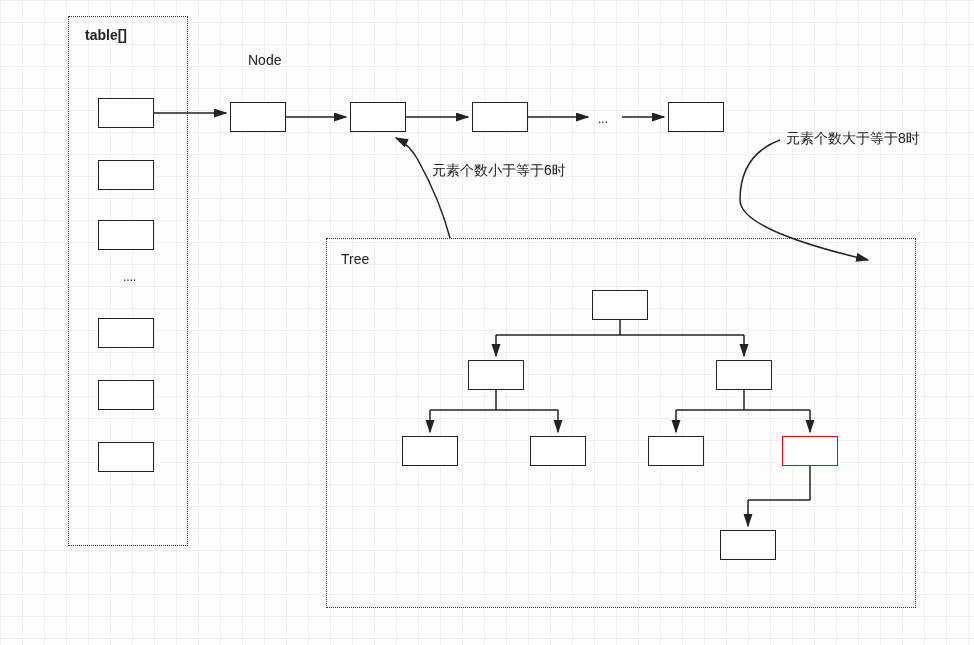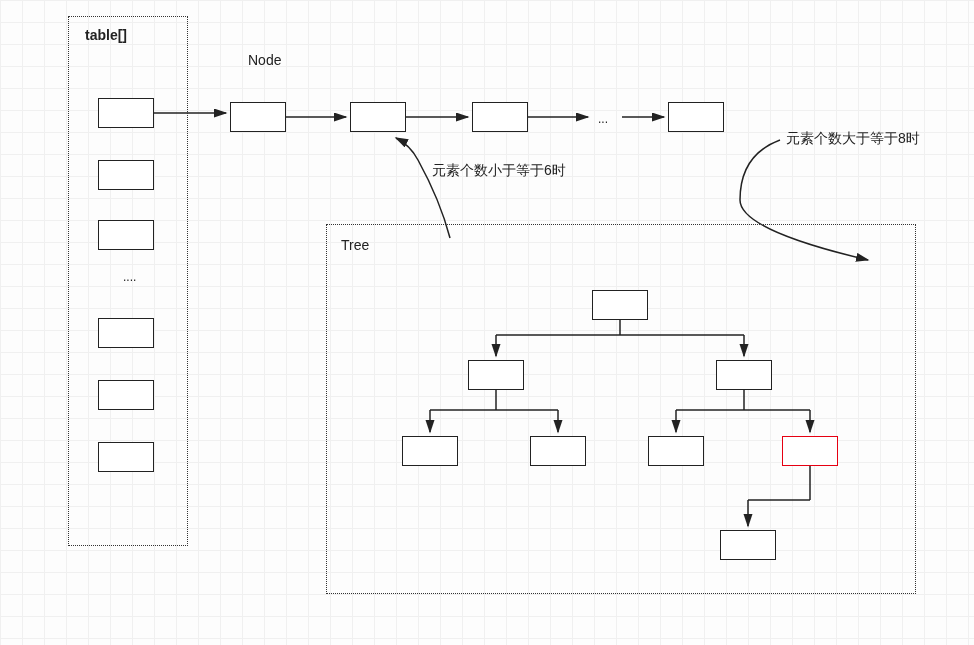--- a/index.html
+++ b/index.html
@@ -65,21 +65,21 @@
 
 <div class="node-box" style="left:230px; top:102px;"></div>
 <div class="node-box" style="left:350px; top:102px;"></div>
 <div class="node-box" style="left:472px; top:102px;"></div>
 <div class="dots-small" style="left:598px; top:112px;">...</div>
 <div class="node-box" style="left:668px; top:102px;"></div>
 
 <div class="label" style="left:432px; top:162px;">元素个数小于等于6时</div>
 <div class="label" style="left:786px; top:130px;text-align:right;">元素个数大于等于8时</div>
 
-<div class="dashed-box" style="left:326px; top:224px; width:590px; height:370px;">
+<div class="dashed-box" style="left:326px; top:238px; width:590px; height:370px;">
   <div class="label" style="left:14px; top:12px;">Tree</div>
 </div>
 
 <div class="node-box" style="left:592px; top:290px;"></div>
 <div class="node-box" style="left:468px; top:360px;"></div>
 <div class="node-box" style="left:716px; top:360px;"></div>
 <div class="node-box" style="left:402px; top:436px;"></div>
 <div class="node-box" style="left:530px; top:436px;"></div>
 <div class="node-box" style="left:648px; top:436px;"></div>
 <div class="node-box red" style="left:782px; top:436px;"></div>

